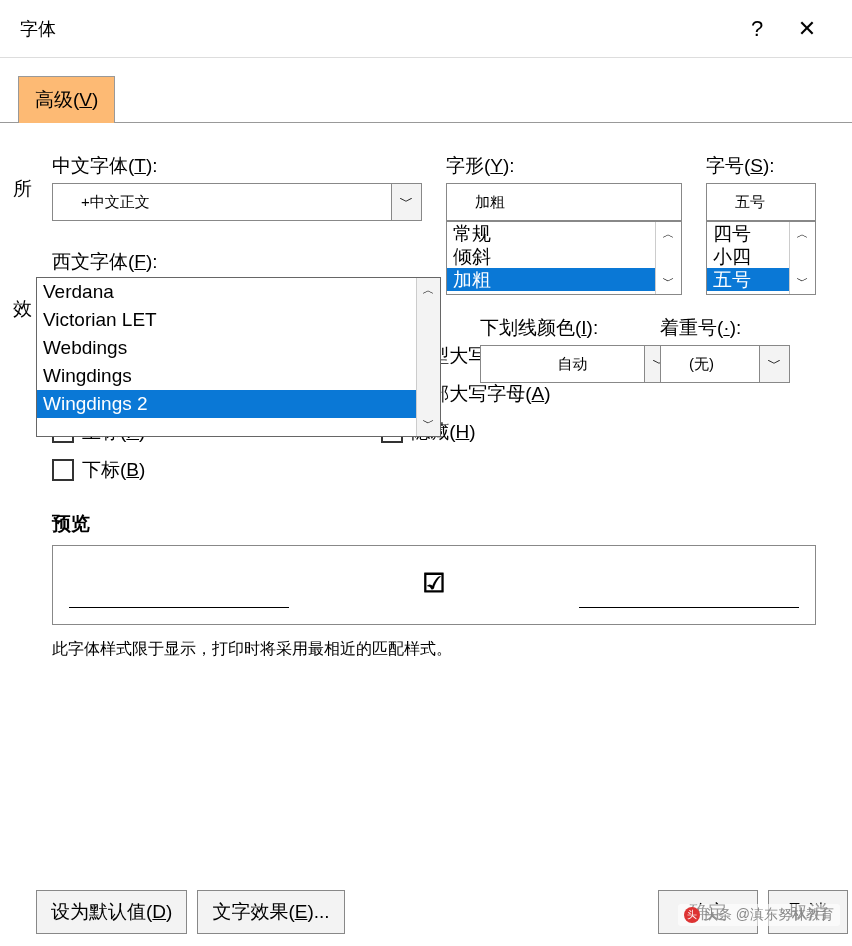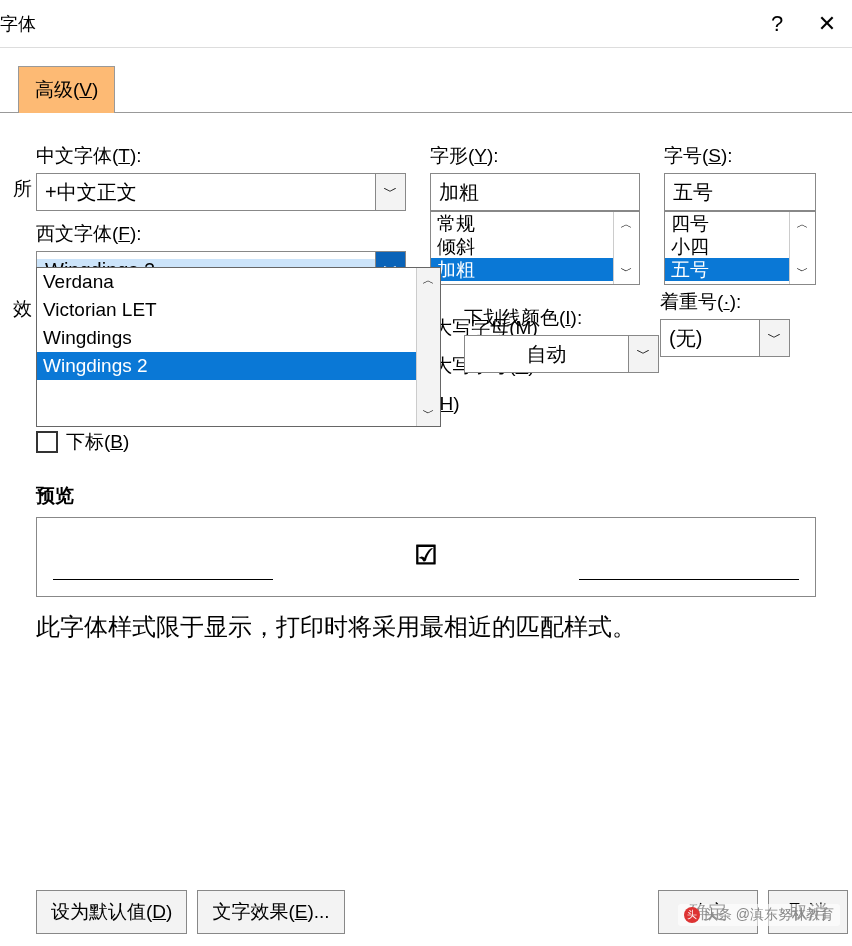--- a/index.html
+++ b/index.html
@@ -1,80 +1,80 @@
 <!DOCTYPE html>
 <html><head>
 <meta charset="utf-8">
 <style>
 * { box-sizing: border-box; font-family: "Microsoft YaHei", SimSun, sans-serif; }
 body { margin: 0; width: 852px; height: 946px; background: #fff; overflow: hidden; }
 
-.titlebar { height: 48px; display: flex; align-items: center; padding: 0 0; border-bottom: 1px solid #ddd; }
+.titlebar { height: 58px; display: flex; align-items: center; padding: 0 20px; border-bottom: 1px solid #ddd; }
 .titlebar .title { font-size: 18px; flex: 1; }
 .titlebar .help-icon, .titlebar .close-icon { width: 50px; height: 44px; display: flex; align-items: center; justify-content: center; font-size: 22px; }
 
 .tabs { display: flex; margin: 18px 0 0 18px; position: relative; }
 .tab { padding: 10px 16px 10px 16px; border: 1px solid #999; border-bottom: none; background: #fdba74; font-size: 19px; margin-right: 0; position: relative; }
 .tab.active { background: #fff; z-index: 2; }
 .tab .u { text-decoration: underline; }
 .tab-border { border-top: 1px solid #999; margin-top: -1px; }
 
-.content { padding: 30px 36px 10px 36px; position: relative; }
+.content { padding: 30px 36px 10px 52px; position: relative; }
 
 .row1 { display: flex; gap: 24px; }
 .col-cn { width: 370px; }
-.col-style { width: 210px; }
+.col-style { width: 236px; }
 .col-size { flex: 1; }
 
 .field-label { font-size: 19px; margin-bottom: 4px; }
 .field-label .u { text-decoration: underline; }
 
 .combo { display: flex; height: 38px; border: 1px solid #888; background: #fff; align-items: center; }
-.combo input, .combo .val { flex: 1; border: none; padding: 0 8px; font-size: 20px; background: transparent; outline: none; }
+.combo input, .combo .val { flex: 1; border: none; padding: 0 8px; font-size: 15px; background: transparent; outline: none; margin-left: 20px; }
 .combo .dd { width: 30px; height: 100%; border-left: 1px solid #888; display: flex; align-items: center; justify-content: center; font-size: 14px; background: #f3f3f3; }
 .combo.highlight input { background: #cce4fa; }
 .combo.highlight .dd { background: #0a63b8; color: #fff; }
 
 .listbox { border: 1px solid #888; height: 74px; display: flex; }
 .listbox .items { flex: 1; overflow: hidden; font-size: 19px; line-height: 23px; }
 .listbox .items div { padding: 0 6px; }
 .listbox .items .sel { background: #0a78d6; color: #fff; }
 .listbox .scroll { width: 26px; border-left: 1px solid #ccc; display: flex; flex-direction: column; justify-content: space-between; align-items: center; padding: 4px 0; font-size: 12px; }
 
-.west-label { margin-top: 10px; }
+.west-label { margin-top: 28px; }
 
 .dropdown-open { position: absolute; top: 154px; left: 36px; width: 405px; background: #fff; border: 1px solid #666; z-index: 10; }
 .dropdown-open .list { height: 158px; overflow: hidden; font-size: 19px; line-height: 28px; font-family: "Courier New", monospace; }
 .dropdown-open .list div { padding: 0 6px; }
 .dropdown-open .list .sel { background: #0a78d6; color: #fff; }
 .dropdown-open .scroll { position: absolute; right: 0; top: 0; width: 24px; height: 100%; border-left: 1px solid #ccc; background: #f3f3f3; display: flex; flex-direction: column; justify-content: space-between; align-items: center; padding: 4px 0; font-size: 12px; }
 .underline-col { margin-left: 428px; width: 200px; position: absolute; top: 192px; }
 .underline-col .combo { width: 195px; }
-.emphasis-col { position: absolute; top: 176px; left: 660px; width: 155px; }
+.emphasis-col { position: absolute; top: 192px; left: 660px; width: 155px; }
 .emphasis-col .combo { width: 130px; }
 
 .side-label { position: absolute; left: 13px; font-size: 19px; }
 .side-label.l1 { top: 176px; }
 .side-label.l2 { top: 296px; }
 
 .checks { display: flex; gap: 60px; margin-top: 26px; }
 .check-col { display: flex; flex-direction: column; gap: 12px; }
 .check-col.right { margin-left: 140px; }
 .check-item { display: flex; align-items: center; gap: 8px; font-size: 19px; }
 .check-item .box { width: 22px; height: 22px; border: 2px solid #333; }
 .check-item .u { text-decoration: underline; }
 
 .preview-label { font-size: 19px; margin-top: 28px; font-weight: bold; }
 .preview-box { border: 1px solid #888; height: 80px; margin-top: 8px; display: flex; align-items: flex-end; justify-content: center; position: relative; }
 .preview-box .sym { font-size: 26px; position: absolute; top: 22px; left: 50%; transform: translateX(-50%); font-weight: bold; }
 .preview-box .line { width: 220px; border-bottom: 1px solid #000; margin-bottom: 8px; }
 .preview-box .line.l { position: absolute; left: 16px; bottom: 8px; }
 .preview-box .line.r { position: absolute; right: 16px; bottom: 8px; }
 
-.note { font-size: 24px; margin-top: 14px; }
+.note { font-size: 16px; margin-top: 14px; }
 
 .footer { position: absolute; bottom: 12px; left: 0; width: 100%; padding: 0 20px; display: flex; gap: 10px; align-items: center; margin-left: 16px; }
 .btn { border: 1px solid #888; background: #f3f3f3; padding: 8px 14px; font-size: 19px; }
 .btn .u { text-decoration: underline; }
 .footer .spacer { flex: 1; }
 .watermark { position: absolute; right: 12px; bottom: 20px; font-size: 14px; color: #888; background: rgba(255,255,255,0.6); padding: 2px 6px; border-radius: 3px; display: flex; align-items: center; gap: 4px; }
 .watermark .cir { width: 16px; height: 16px; border-radius: 50%; background: #d33; display: inline-flex; align-items: center; justify-content: center; color: #fff; font-size: 10px; }
 </style>
 </head>
 <body>
@@ -140,20 +140,21 @@
             <span>﹀</span>
           </div>
       </div>
     </div>
   </div>
 
   <div class="dropdown-open">
     <div class="list">
       <div>Verdana</div>
       <div>Victorian LET</div>
+      <div>Webdings</div>
       <div>Wingdings</div>
       <div class="sel">Wingdings 2</div>
     </div>
     <div class="scroll">
         <span>︿</span>
         <span>﹀</span>
       </div>
   </div>
 
   <div class="underline-col">

